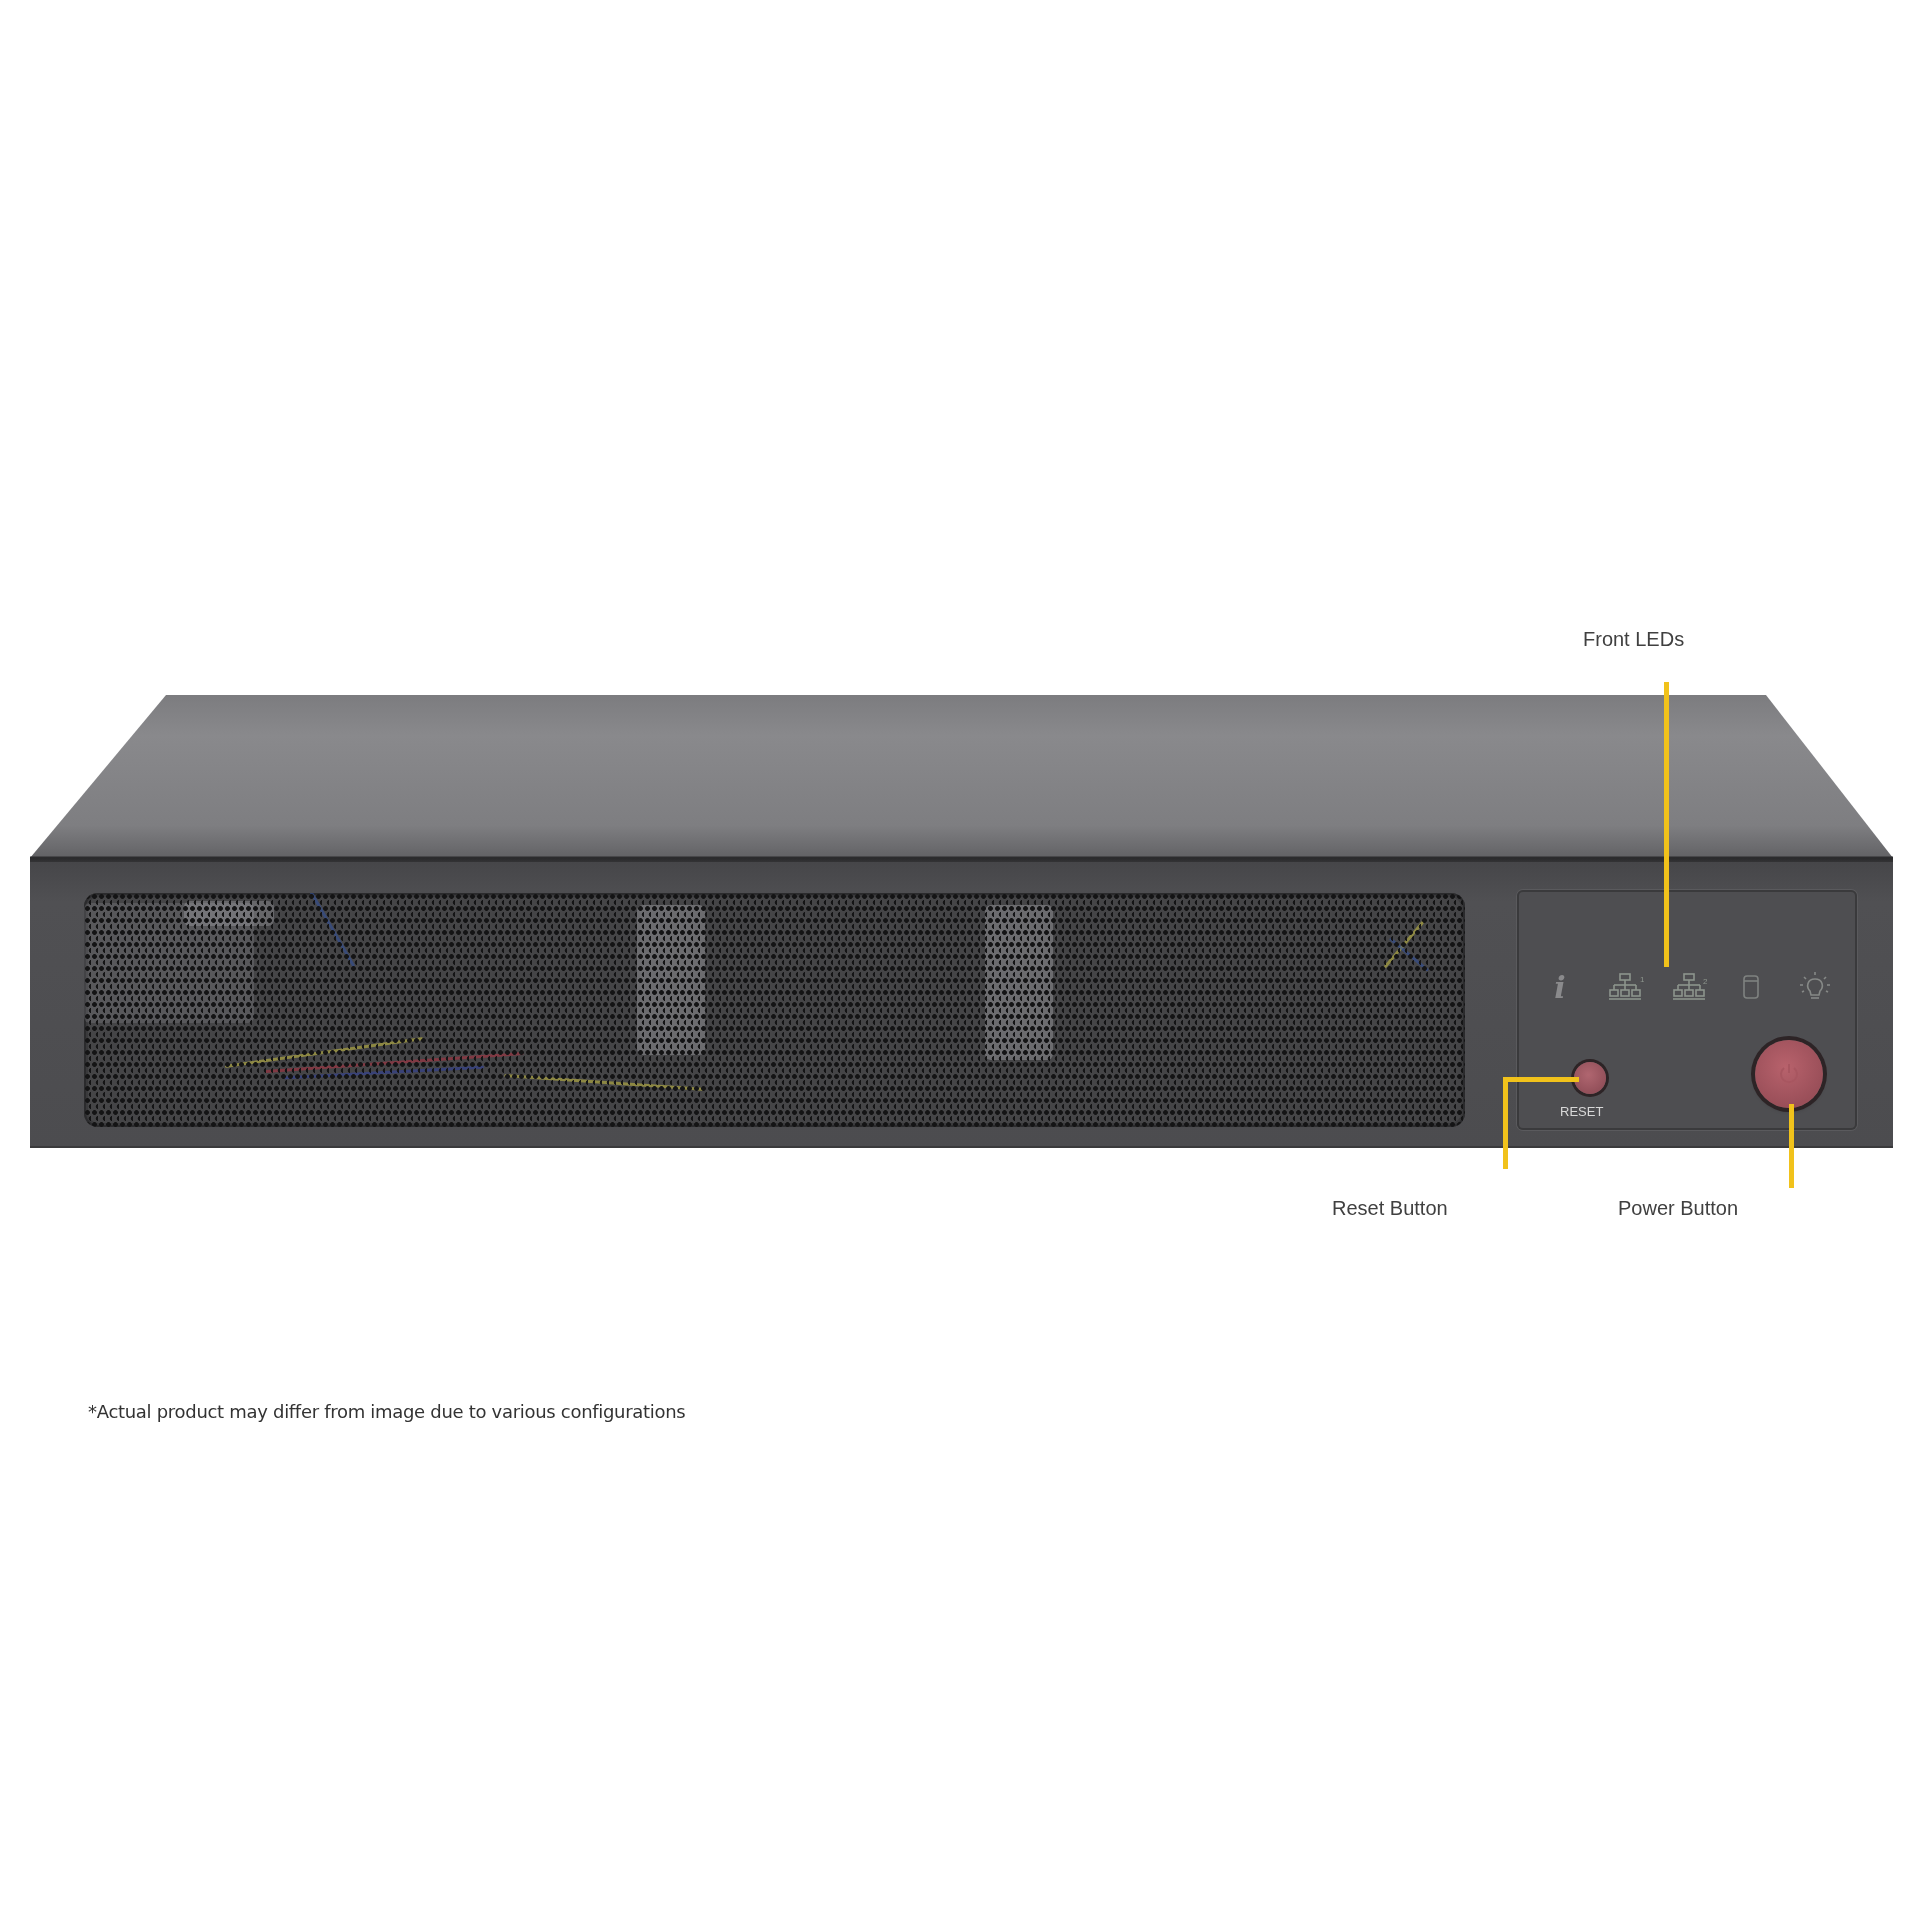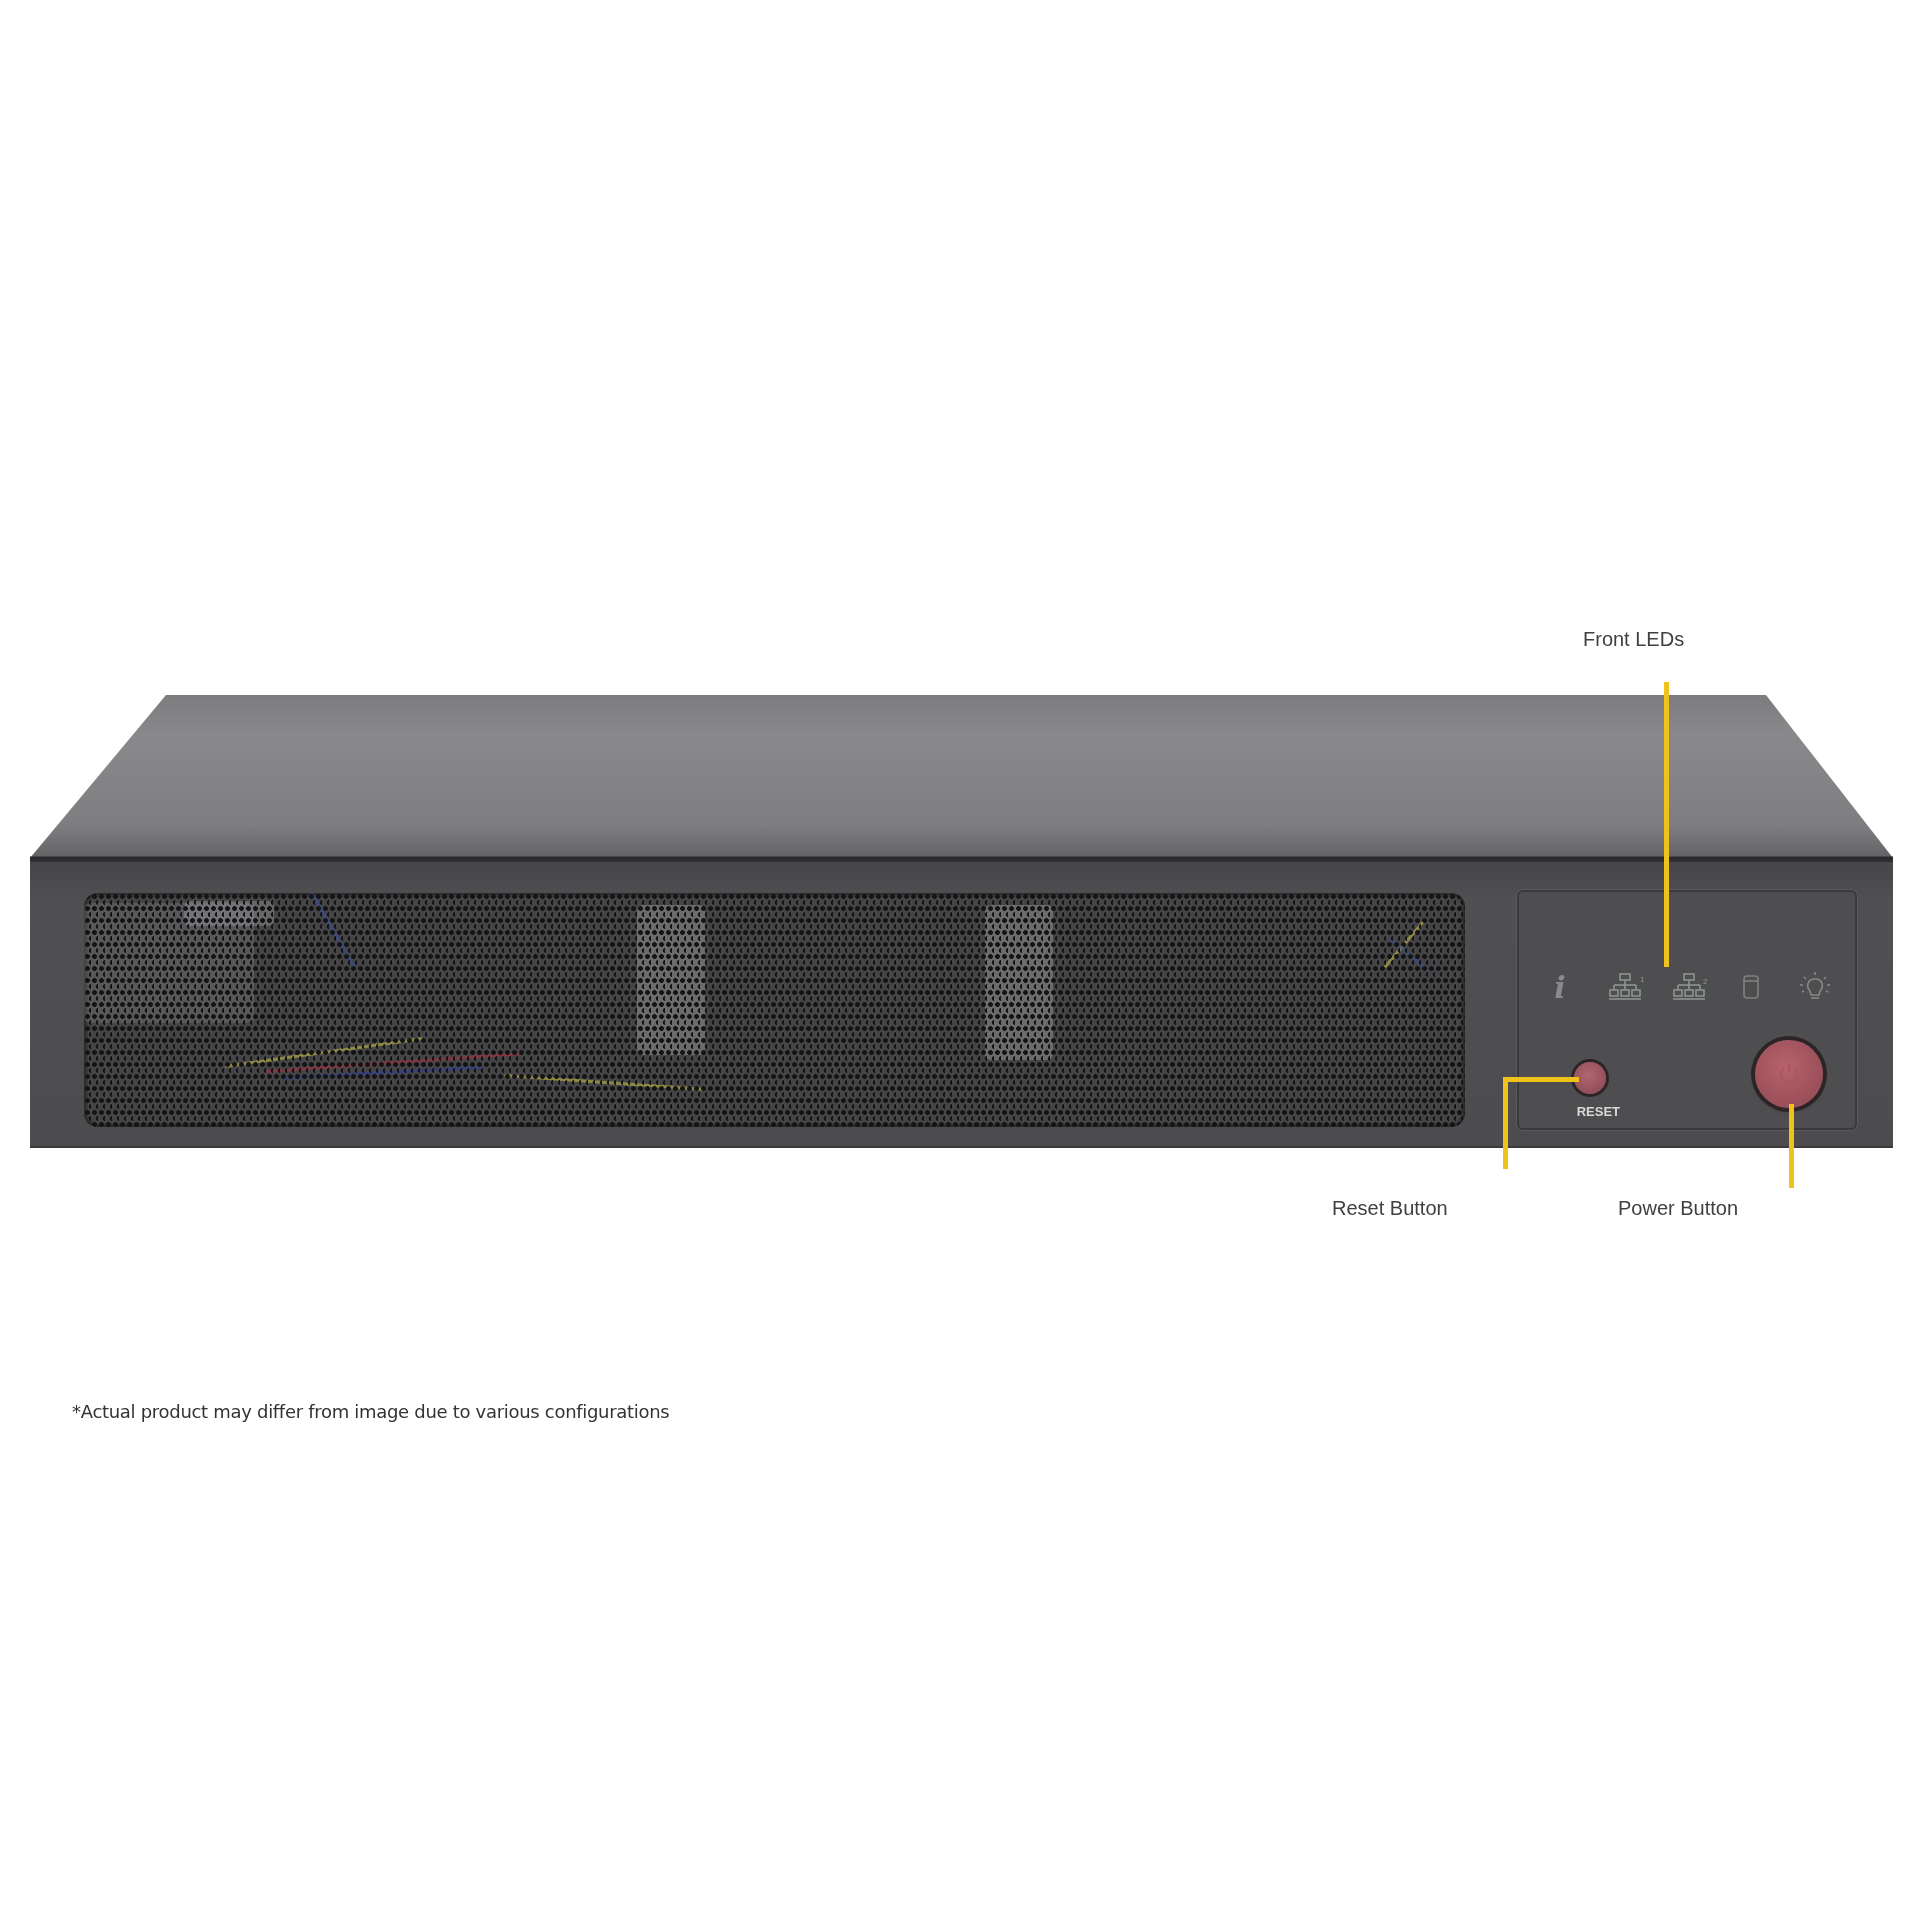--- a/index.html
+++ b/index.html
@@ -61,41 +61,41 @@
     font-family: "DejaVu Serif", serif; font-style: italic; font-weight: bold;
     font-size: 30px; color: #8a8a8c;
   }
   .reset-btn {
     left: 1574px; top: 1062px; width: 32px; height: 32px; border-radius: 50%;
     background: radial-gradient(circle at 45% 40%, #b06670, #93505a 70%);
     box-shadow: 0 0 0 3px #2d2426;
     cursor: pointer;
   }
   .reset-label {
-    left: 1560px; top: 1104px; width: 60px; text-align: right;
-    font-size: 13px; font-weight: bold; color: #d8d8d8; letter-spacing: 0;
+    left: 1560px; top: 1104px; width: 60px; text-align: left;
+    font-size: 13px; font-weight: normal; color: #d8d8d8; letter-spacing: 0;
   }
   .power-btn {
     left: 1755px; top: 1040px; width: 68px; height: 68px; border-radius: 50%;
     background: radial-gradient(circle at 45% 40%, #b8626c, #9a4f59 70%);
     box-shadow: 0 0 0 4px #2d2426, 0 2px 4px rgba(0,0,0,0.5);
     cursor: pointer;
     display: flex; align-items: center; justify-content: center;
   }
 
   
   .leader { background: #f1c21b; position: absolute; }
 
   
   .callout {
     font-size: 20px; color: #404040; white-space: nowrap;
   }
 
   .disclaimer {
-    left: 72px; top: 1401px; font-size: 18px; color: #333333;
+    left: 88px; top: 1401px; font-size: 18px; color: #333333;
     font-family: "DejaVu Sans", sans-serif; letter-spacing: -0.3px;
   }
 </style>
 </head>
 <body>
 
 <svg class="abs chassis-top" viewBox="0 0 1920 1920">
   <defs>
     <linearGradient id="topg" x1="0" y1="0" x2="0" y2="1">
       <stop offset="0" stop-color="#7c7c7f"></stop>

